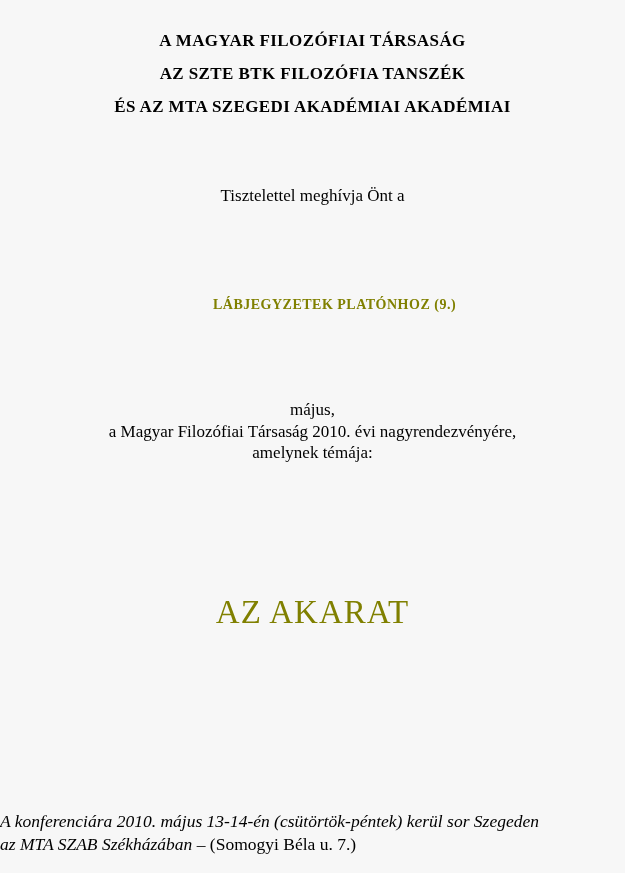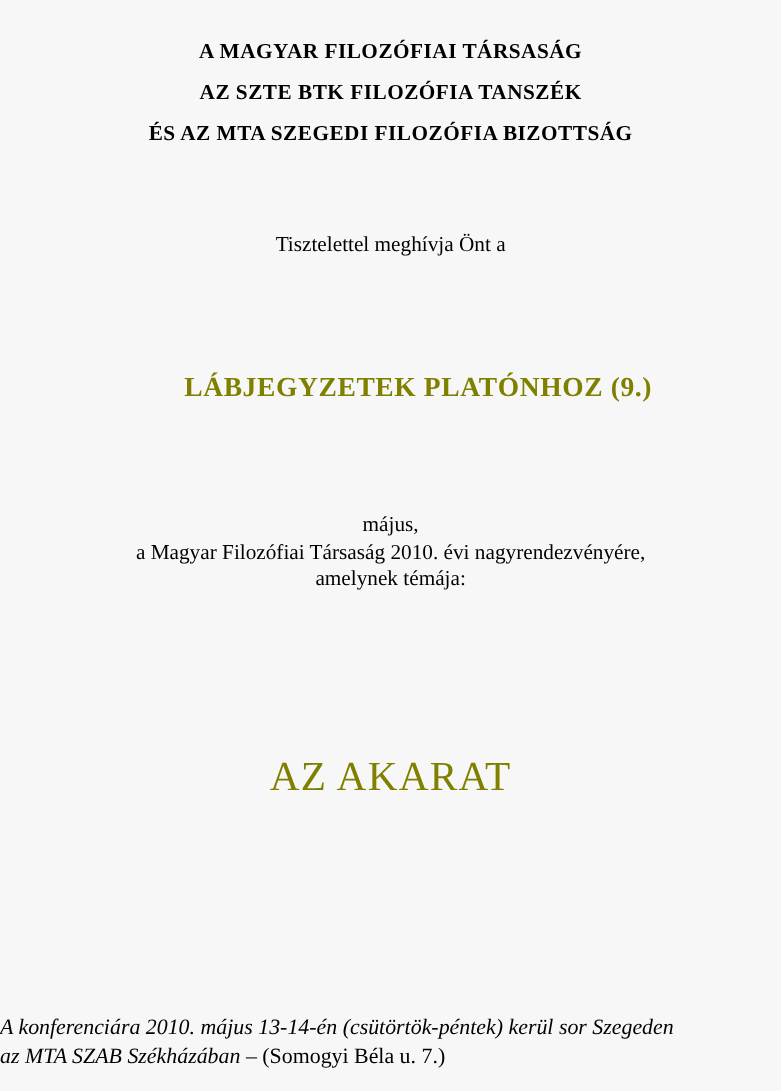--- a/index.html
+++ b/index.html
@@ -28,21 +28,21 @@
     line-height: 33px;
     letter-spacing: 0.4px;
   }
   .intro-line {
     margin-top: 62px;
     font-size: 17px;
     line-height: 22px;
   }
   .series-title {
     margin-top: 90px;
-    font-size: 22px;
+    font-size: 14px;
     font-weight: bold;
     color: #808000;
     letter-spacing: 0.5px;
     padding-left: 44px;
   }
   .description {
     margin-top: 86px;
     font-size: 17px;
     line-height: 21.5px;
   }
@@ -71,21 +71,21 @@
   }
 </style>
 </head>
 <body>
 
 <div class="page">
 
   <div class="org-header">
     <div>A MAGYAR FILOZÓFIAI TÁRSASÁG</div>
     <div>AZ SZTE BTK FILOZÓFIA TANSZÉK</div>
-    <div>ÉS AZ MTA SZEGEDI FILOZÓFIA BIZOTTSÁG</div>
+    <div>ÉS AZ MTA SZEGEDI AKADÉMIAI AKADÉMIAI</div>
   </div>
 
   <div class="intro-line">Tisztelettel meghívja Önt a</div>
 
   <div class="series-title">LÁBJEGYZETEK PLATÓNHOZ (9.)</div>
 
   <div class="description">
     <div>május,</div>
     <div>a Magyar Filozófiai Társaság 2010. évi nagyrendezvényére,</div>
     <div>amelynek témája:</div>

